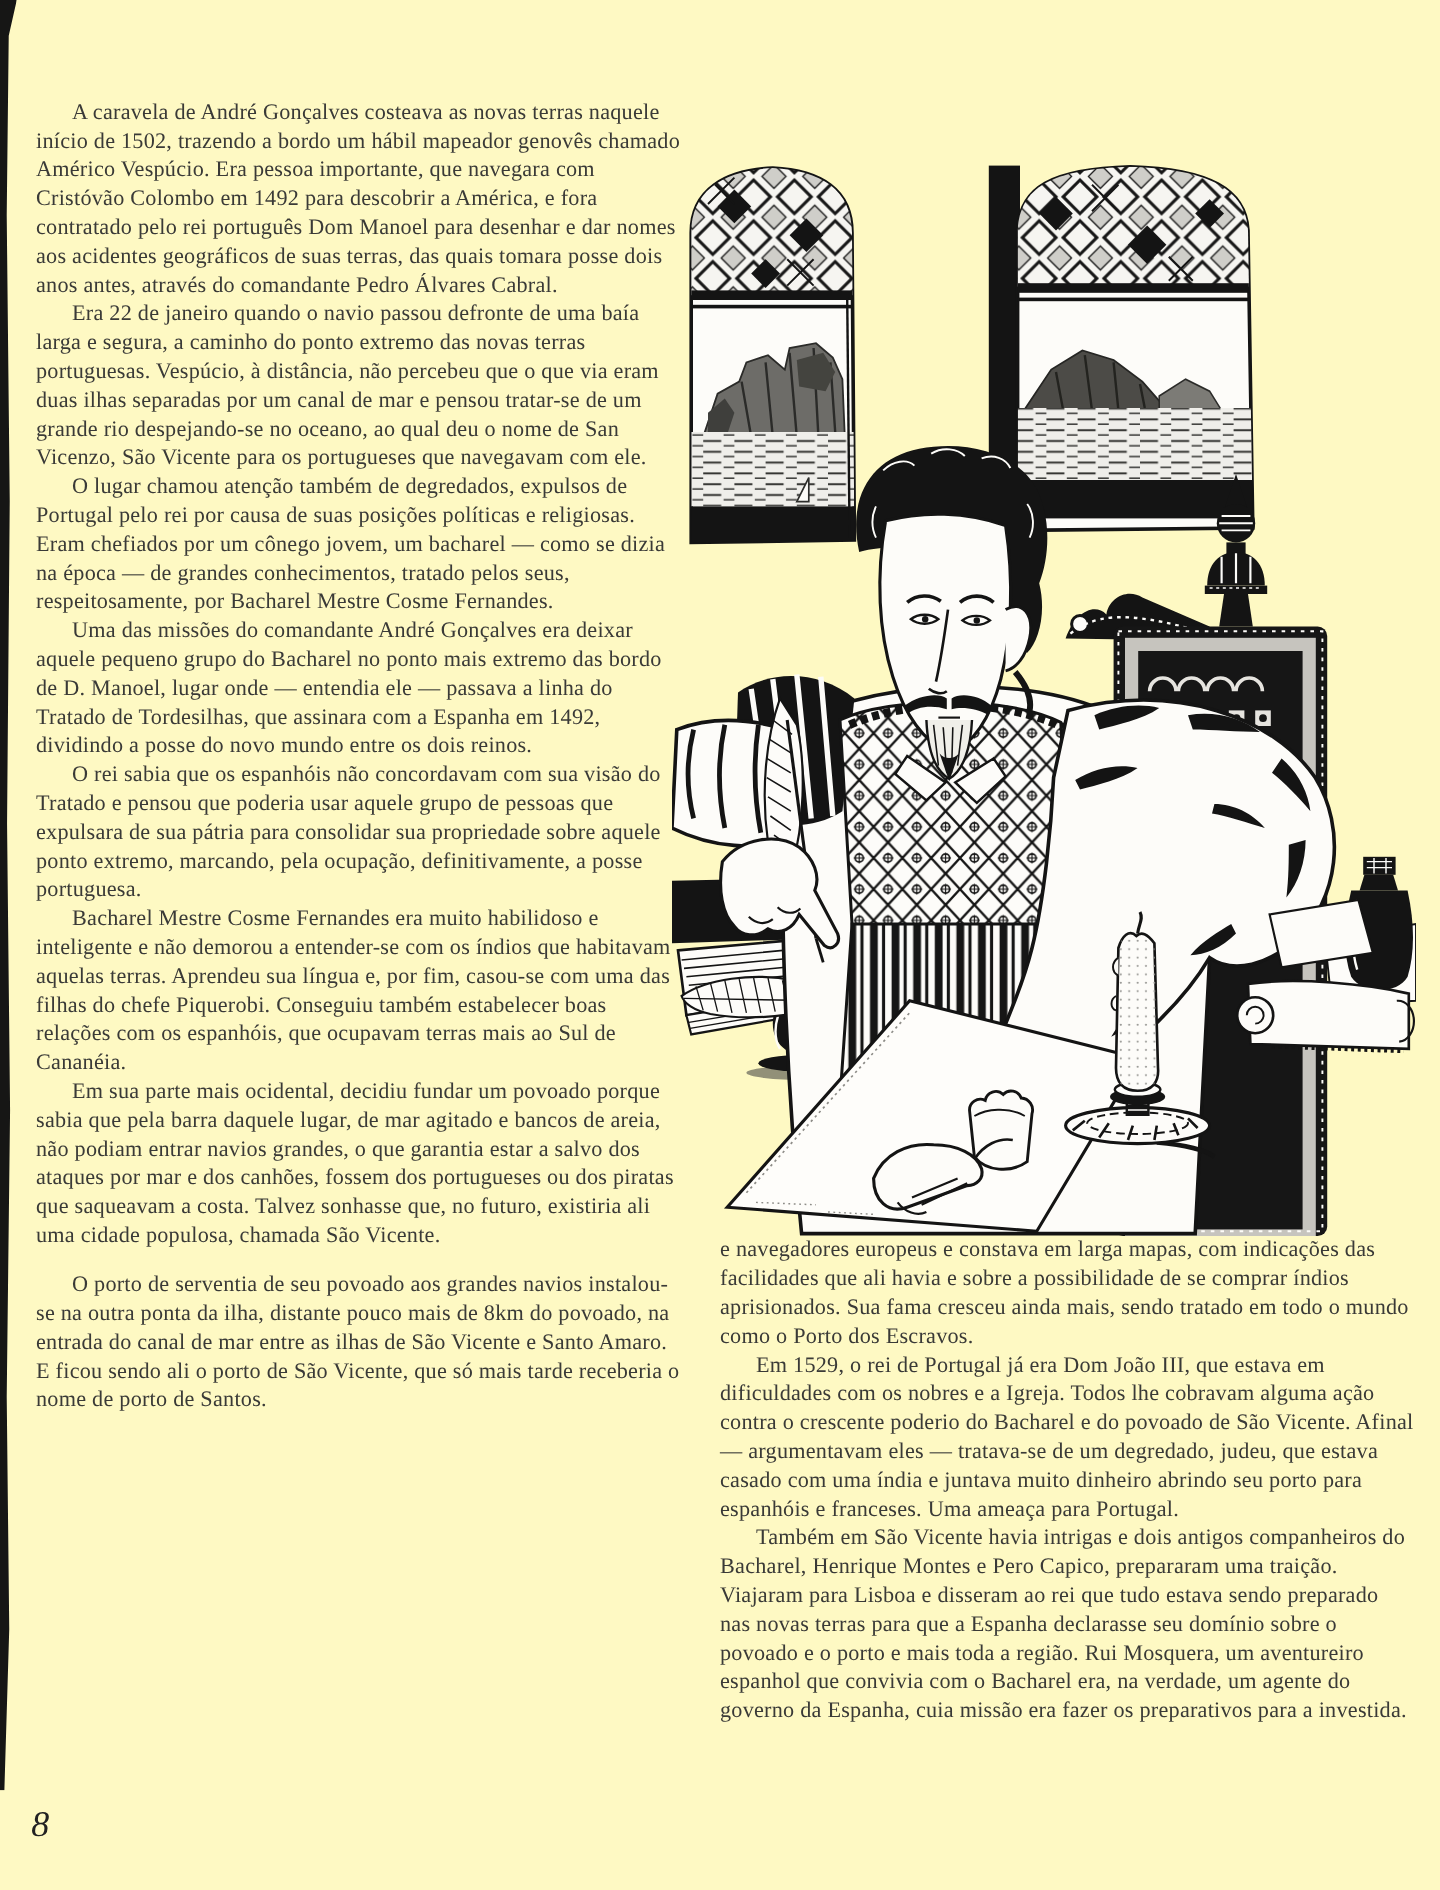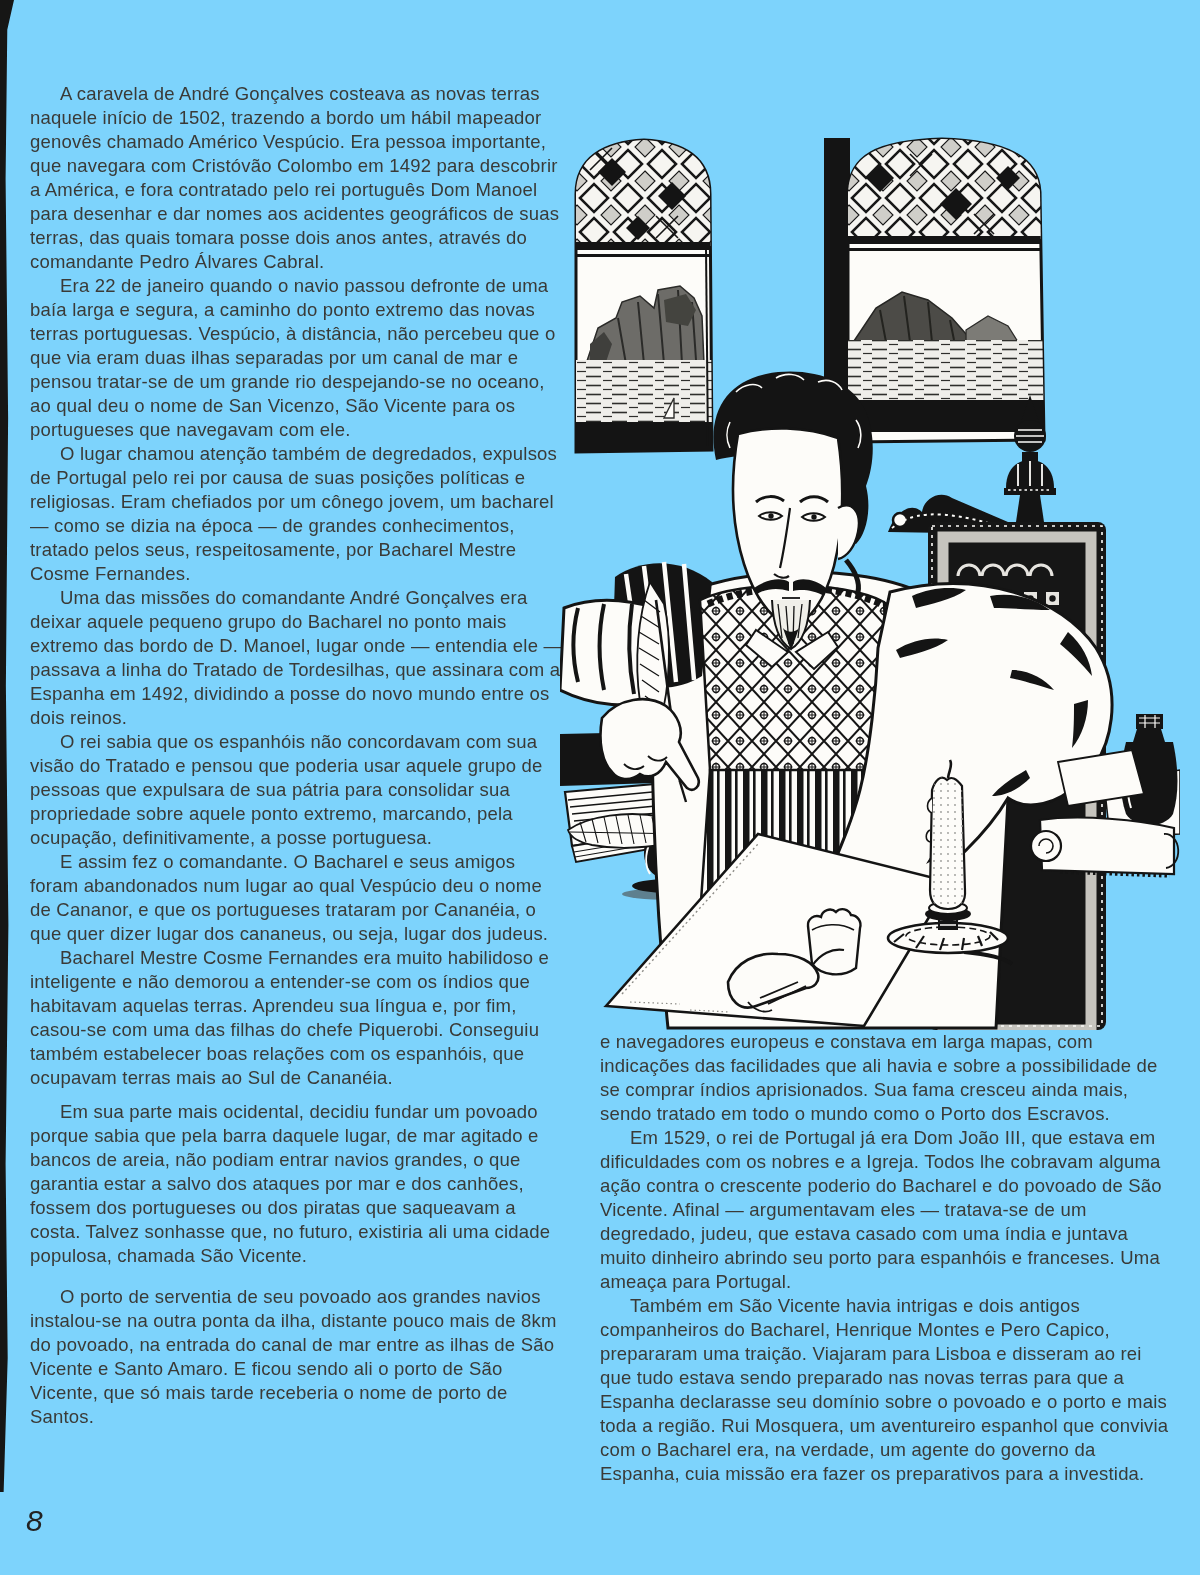--- a/index.html
+++ b/index.html
@@ -1,53 +1,52 @@
 <!DOCTYPE html>
 <html><head>
 <meta charset="utf-8">
 <style>
   html,body{margin:0;padding:0;background:#e8e6e1;}
   .page{
     position:relative;width:1200px;height:1575px;margin:0 auto;
-    background:#7dd3fc;overflow:hidden;
-    font-family:Liberation Sans, sans-serif;
+    background:#fef9c3;overflow:hidden;
+    font-family:Liberation Serif, serif;
     color:#3a3a37;
   }
   .binding-bar{
     position:absolute;left:0;top:0;width:14px;height:1492px;
     background:#161615;
     clip-path:polygon(0 0,100% 0,52% 2%,40% 12%,58% 28%,42% 46%,60% 62%,40% 78%,55% 91%,26% 100%,0 100%);
   }
   .text-col{position:absolute;font-size:18.5px;line-height:24px;letter-spacing:.2px;}
   .col-left{left:30px;top:82px;width:538px;}
   .col-right{left:600px;top:1030px;width:578px;}
   .para{margin:0;text-indent:30px;}
   .para.noindent{text-indent:0;}
-  .para.gap-s{margin-top:10px;}
+  .para.gap-s{}
   .para.gap-m{margin-top:17px;}
   .pageno{
     position:absolute;left:26px;top:1504px;font-size:30px;font-style:italic;
     color:#222;letter-spacing:1px;
   }
   .illustration{position:absolute;left:560px;top:130px;width:620px;height:900px;}
 </style>
 </head>
 <body>
 
 <div class="page">
 
   <div class="binding-bar"></div>
 
   <div class="text-col col-left">
       <p class="para">A caravela de André Gonçalves costeava as novas terras naquele início de 1502, trazendo a bordo um hábil mapeador genovês chamado Américo Vespúcio. Era pessoa importante, que navegara com Cristóvão Colombo em 1492 para descobrir a América, e fora contratado pelo rei português Dom Manoel para desenhar e dar nomes aos acidentes geográficos de suas terras, das quais tomara posse dois anos antes, através do comandante Pedro Álvares Cabral.</p>
       <p class="para">Era 22 de janeiro quando o navio passou defronte de uma baía larga e segura, a caminho do ponto extremo das novas terras portuguesas. Vespúcio, à distância, não percebeu que o que via eram duas ilhas separadas por um canal de mar e pensou tratar-se de um grande rio despejando-se no oceano, ao qual deu o nome de San Vicenzo, São Vicente para os portugueses que navegavam com ele.</p>
       <p class="para">O lugar chamou atenção também de degredados, expulsos de Portugal pelo rei por causa de suas posições políticas e religiosas. Eram chefiados por um cônego jovem, um bacharel — como se dizia na época — de grandes conhecimentos, tratado pelos seus, respeitosamente, por Bacharel Mestre Cosme Fernandes.</p>
       <p class="para">Uma das missões do comandante André Gonçalves era deixar aquele pequeno grupo do Bacharel no ponto mais extremo das bordo de D. Manoel, lugar onde — entendia ele — passava a linha do Tratado de Tordesilhas, que assinara com a Espanha em 1492, dividindo a posse do novo mundo entre os dois reinos.</p>
       <p class="para">O rei sabia que os espanhóis não concordavam com sua visão do Tratado e pensou que poderia usar aquele grupo de pessoas que expulsara de sua pátria para consolidar sua propriedade sobre aquele ponto extremo, marcando, pela ocupação, definitivamente, a posse portuguesa.</p>
-      <p class="para">E assim fez o comandante. O Bacharel e seus amigos foram abandonados num lugar ao qual Vespúcio deu o nome de Cananor, e que os portugueses trataram por Cananéia, o que quer dizer lugar dos cananeus, ou seja, lugar dos judeus.</p>
       <p class="para">Bacharel Mestre Cosme Fernandes era muito habilidoso e inteligente e não demorou a entender-se com os índios que habitavam aquelas terras. Aprendeu sua língua e, por fim, casou-se com uma das filhas do chefe Piquerobi. Conseguiu também estabelecer boas relações com os espanhóis, que ocupavam terras mais ao Sul de Cananéia.</p>
       <p class="para gap-s">Em sua parte mais ocidental, decidiu fundar um povoado porque sabia que pela barra daquele lugar, de mar agitado e bancos de areia, não podiam entrar navios grandes, o que garantia estar a salvo dos ataques por mar e dos canhões, fossem dos portugueses ou dos piratas que saqueavam a costa. Talvez sonhasse que, no futuro, existiria ali uma cidade populosa, chamada São Vicente.</p>
       <p class="para gap-m">O porto de serventia de seu povoado aos grandes navios instalou-se na outra ponta da ilha, distante pouco mais de 8km do povoado, na entrada do canal de mar entre as ilhas de São Vicente e Santo Amaro. E ficou sendo ali  o porto de São Vicente, que só mais tarde receberia o nome de porto de Santos.</p>
     </div>
   <div class="text-col col-right">
       <p class="para noindent">e navegadores europeus e constava em larga mapas, com indicações das facilidades que ali havia e sobre a possibilidade de se comprar índios aprisionados. Sua fama cresceu ainda mais, sendo tratado em todo o mundo como o Porto dos Escravos.</p>
       <p class="para">Em 1529, o rei de Portugal já era Dom João III, que estava em dificuldades com os nobres e a Igreja. Todos lhe cobravam alguma ação contra o crescente poderio do Bacharel e do povoado de São Vicente. Afinal — argumentavam eles — tratava-se de um degredado, judeu, que estava casado com uma índia e juntava muito dinheiro abrindo seu porto para espanhóis e franceses. Uma ameaça para Portugal.</p>
       <p class="para">Também em São Vicente havia intrigas e dois antigos companheiros do Bacharel, Henrique Montes e Pero Capico, prepararam uma traição. Viajaram para Lisboa e disseram ao rei que tudo estava sendo preparado nas novas terras para que a Espanha declarasse seu domínio sobre o povoado e o porto e mais toda a região. Rui Mosquera, um aventureiro espanhol que convivia com o Bacharel era, na verdade, um agente do governo da Espanha, cuia missão era fazer os preparativos para a investida.</p>
     </div>
 

